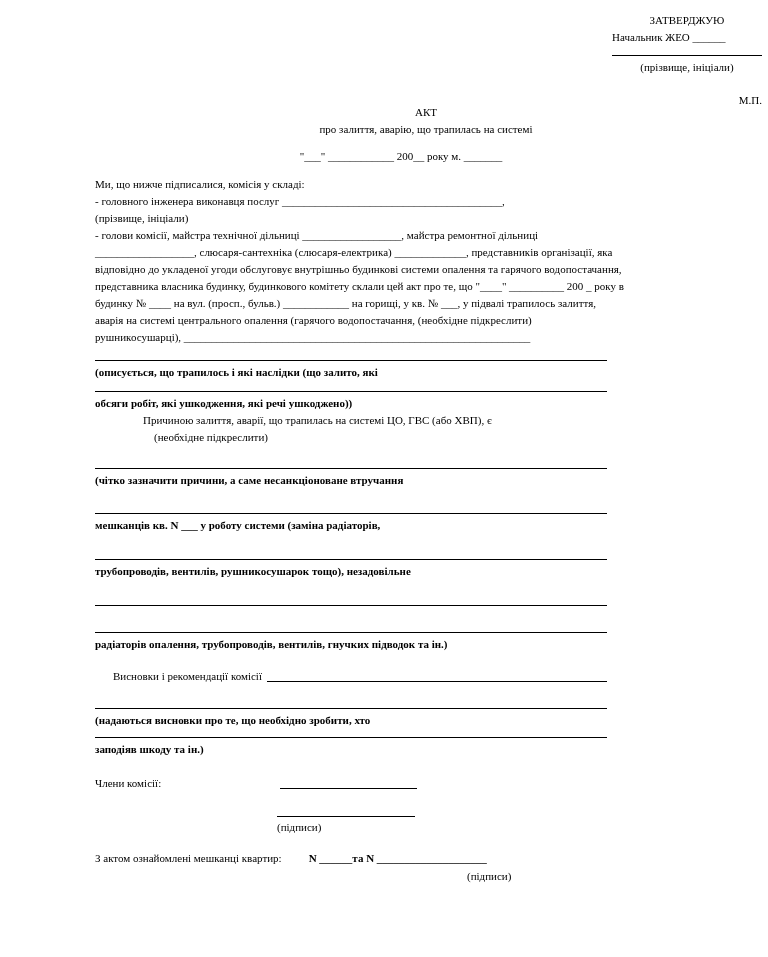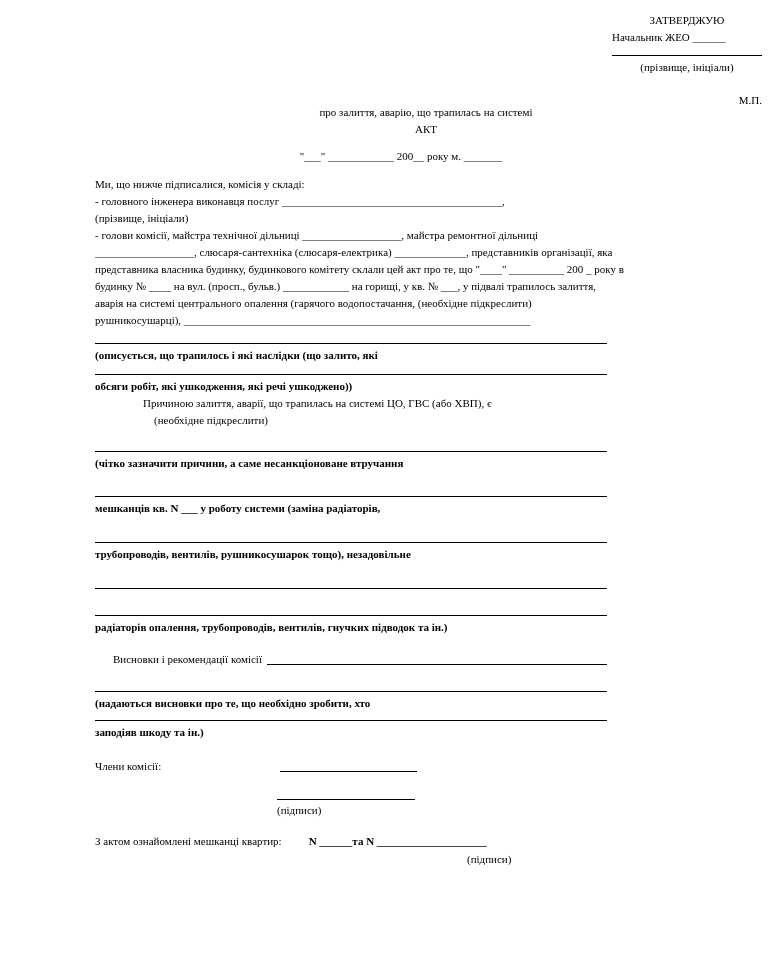--- a/index.html
+++ b/index.html
@@ -44,32 +44,33 @@
     <div class="approve">ЗАТВЕРДЖУЮ</div>
     <div class="chief">Начальник ЖЕО ______</div>
     <div class="approval-underline"></div>
     <div class="name-hint">(прізвище, ініціали)</div>
     <div class="seal">М.П.</div>
   </div>
 
   <div class="content">
 
     <div class="title-block">
+      <div>АКТ</div>
       <div>про залиття, аварію, що трапилась на системі</div>
-      <div>АКТ</div>
     </div>
 
     <div class="date-line">"___" ____________ 200__ року м. _______</div>
 
     <div class="intro">
       <div class="iline">Ми, що нижче підписалися, комісія у складі:</div>
       <div class="iline">- головного інженера виконавця послуг ________________________________________,</div>
       <div class="iline">(прізвище, ініціали)</div>
       <div class="iline">- голови комісії, майстра технічної дільниці __________________, майстра ремонтної дільниці</div>
       <div class="iline">__________________, слюсаря-сантехніка (слюсаря-електрика) _____________, представників організації, яка</div>
+      <div class="iline">відповідно до укладеної угоди обслуговує внутрішньо будинкові системи опалення та гарячого водопостачання,</div>
       <div class="iline">представника власника будинку, будинкового комітету склали цей акт про те, що "____" __________ 200 _ року в</div>
       <div class="iline">будинку № ____ на вул. (просп., бульв.) ____________ на горищі, у кв. № ___, у підвалі трапилось залиття,</div>
       <div class="iline">аварія на системі центрального опалення (гарячого водопостачання, (необхідне підкреслити)</div>
       <div class="iline">рушникосушарці), _______________________________________________________________</div>
     </div>
 
     <div class="rule" style="margin-top:14px"></div>
     <div class="caption">(описується, що трапилось і які наслідки (що залито, які</div>
     <div class="rule" style="margin-top:10px"></div>
     <div class="caption">обсяги робіт, які ушкодження, які речі ушкоджено))</div>

